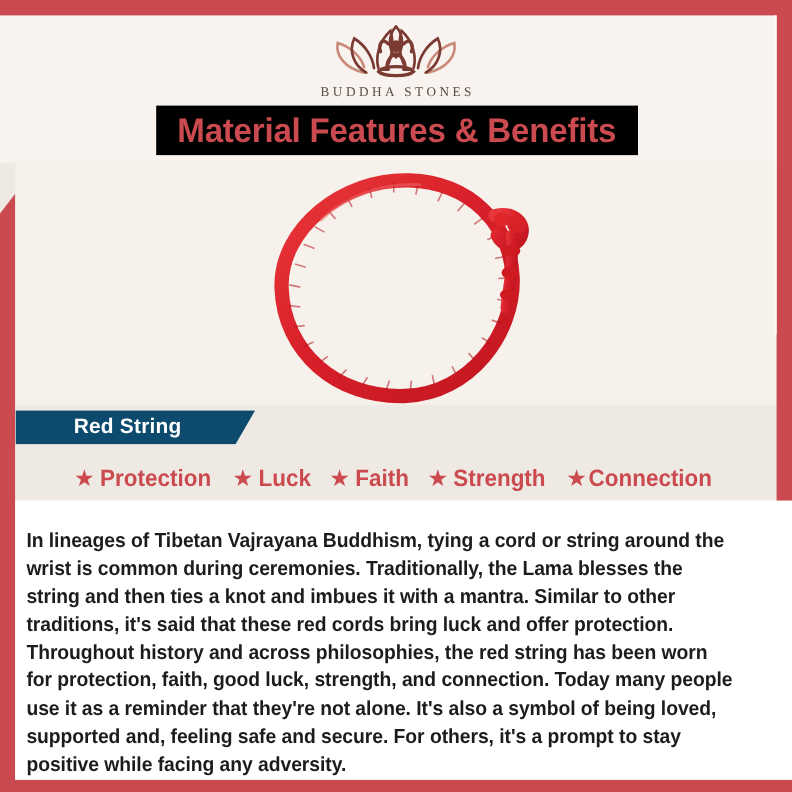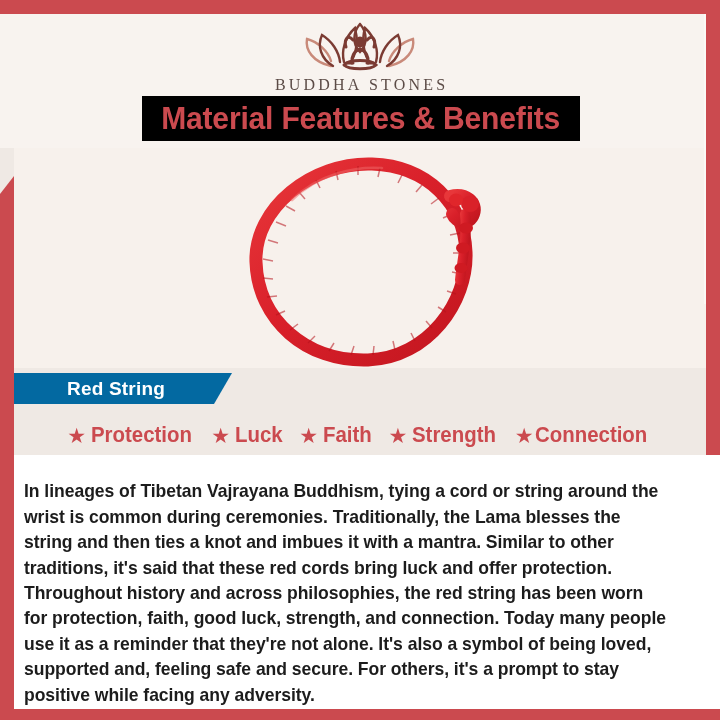--- a/index.html
+++ b/index.html
@@ -87,21 +87,21 @@
     width: 720px;
     text-align: center;
   }
   .logo-mark {
     display: block;
     margin: 0 auto;
   }
   .logo-text {
     margin-top: 2px;
     font-family: "Liberation Serif", serif;
-    font-size: 16px;
+    font-size: 12px;
     letter-spacing: 3.2px;
     color: #5b4b46;
     text-indent: 3.2px;
   }
 
   
   .title-banner {
     position: absolute;
     left: 142px; top: 96px;
     width: 438px; height: 45px;
@@ -125,21 +125,21 @@
     position: absolute;
     left: 222px; top: 152px;
     width: 280px; height: 218px;
   }
 
   
   .label-banner {
     position: absolute;
     left: 14px; top: 373px;
     width: 218px; height: 31px;
-    background: #0369a1;
+    background: #0c4a6e;
     clip-path: polygon(0 0, 100% 0, calc(100% - 18px) 100%, 0 100%);
     display: flex;
     align-items: center;
   }
   .label-text {
     margin-left: 53px;
     color: #ffffff;
     font-weight: bold;
     font-size: 19px;
     letter-spacing: 0.2px;

